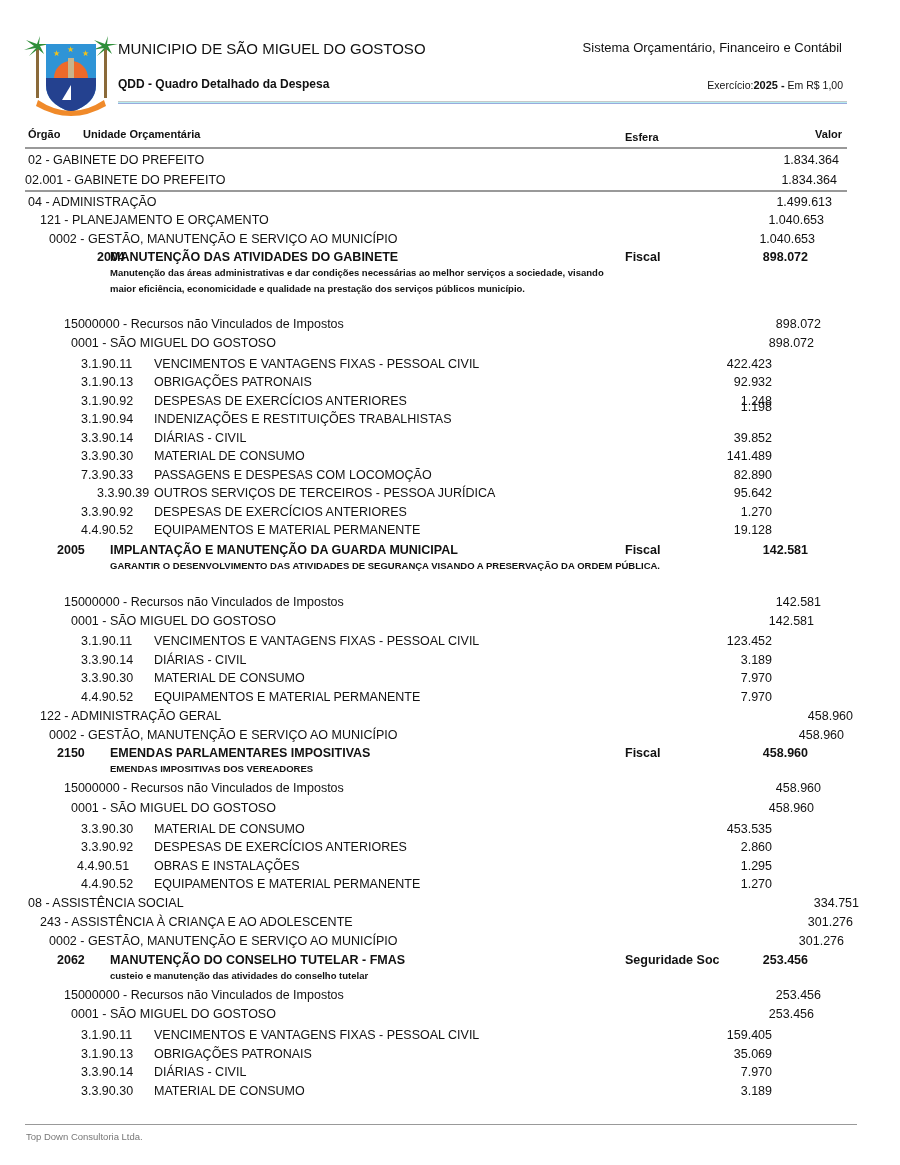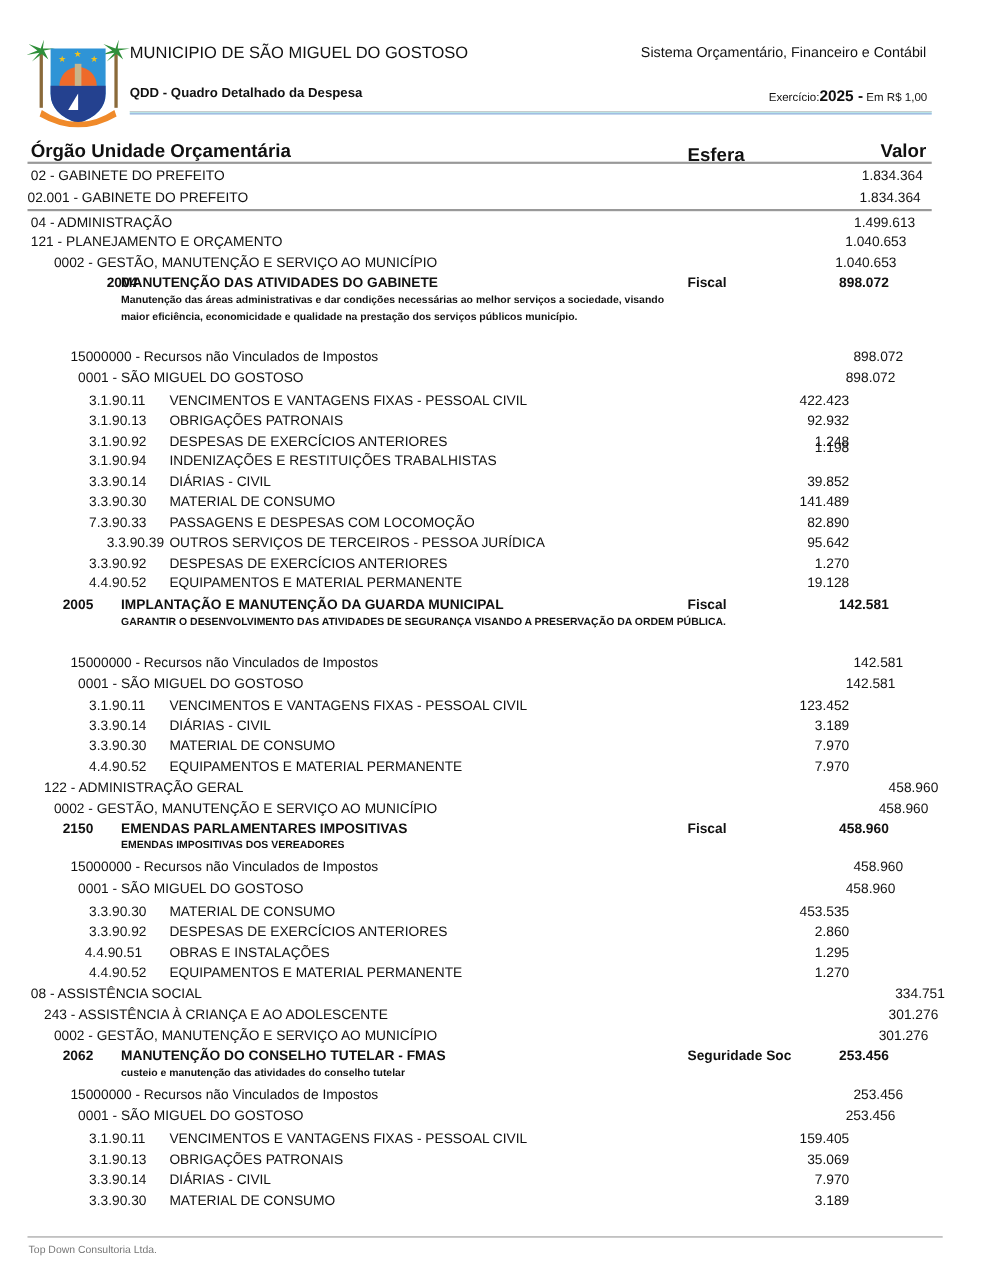--- a/index.html
+++ b/index.html
@@ -3,26 +3,26 @@
 <meta charset="utf-8">
 <style>
   html, body { margin: 0; padding: 0; background: #ffffff; }
   body { width: 900px; height: 1165px; position: relative; overflow: hidden;
          font-family: "Liberation Sans", sans-serif; color: #111; }
   .abs { position: absolute; white-space: nowrap; }
   .hdr-title { left: 118px; top: 40px; font-size: 15px; color: #111; }
   .hdr-sub { left: 118px; top: 77px; font-size: 12px; font-weight: bold; }
   .hdr-sys { right: 58px; top: 40px; font-size: 13px; }
   .hdr-ex { right: 57px; top: 79px; font-size: 10.5px; }
-  .hdr-ex b { font-size: 14px; }
+  .hdr-ex b { font-size: 11px; }
   .hdr-line { left: 118px; top: 101px; width: 729px; height: 3px;
               background: #b6ecef; border-bottom: 1px solid #9ad; box-sizing: border-box;
               border-top: 1px solid #c8c8c8; }
   .logo { left: 24px; top: 30px; width: 94px; height: 86px; }
-  .col-h { top: 128px; font-size: 17px; font-weight: bold; }
+  .col-h { top: 128px; font-size: 11px; font-weight: bold; }
   .rule { left: 25px; width: 822px; height: 2px; background: #999; }
   .row { font-size: 12.5px; }
   .bold { font-weight: bold; font-size: 12.5px; }
   .desc { font-size: 9.5px; font-weight: bold; line-height: 16px; width: 520px; white-space: normal; }
   .val { font-size: 12.5px; }
   .footer-line { left: 25px; top: 1124px; width: 832px; height: 1px; background: #999; }
   .footer { left: 26px; top: 1131px; font-size: 9.5px; color: #777; }
 </style>
 </head>
 <body>
@@ -66,21 +66,21 @@
 <div class="abs rule" style="top:147px;"></div>
 <div class="abs rule" style="top:190px;"></div>
 
 <div id="rows">
     <div class="abs row" style="left: 28px; top: 153px;">02 - GABINETE DO PREFEITO</div>
     <div class="abs val" style="right: 61px; top: 153px;">1.834.364</div>
     <div class="abs row" style="left: 25px; top: 173px;">02.001 - GABINETE DO PREFEITO</div>
     <div class="abs val" style="right: 63px; top: 173px;">1.834.364</div>
     <div class="abs row" style="left: 28px; top: 195px;">04 - ADMINISTRAÇÃO</div>
     <div class="abs val" style="right: 68px; top: 195px;">1.499.613</div>
-    <div class="abs row" style="left: 28px; top: 213px;">121 - PLANEJAMENTO E ORÇAMENTO</div>
+    <div class="abs row" style="left: 40px; top: 213px;">121 - PLANEJAMENTO E ORÇAMENTO</div>
     <div class="abs val" style="right: 76px; top: 213px;">1.040.653</div>
     <div class="abs row" style="left: 49px; top: 232px;">0002 - GESTÃO, MANUTENÇÃO E SERVIÇO AO MUNICÍPIO</div>
     <div class="abs val" style="right: 85px; top: 232px;">1.040.653</div>
     <div class="abs bold" style="left: 57px; top: 250px; margin-left: 40px;">2004</div>
     <div class="abs bold" style="left: 110px; top: 250px;">MANUTENÇÃO DAS ATIVIDADES DO GABINETE</div>
     <div class="abs bold" style="left: 625px; top: 250px; width: 95px; overflow: hidden;">Fiscal</div>
     <div class="abs bold val" style="right: 92px; top: 250px;">898.072</div>
     <div class="abs desc" style="left: 110px; top: 265px; width: 500px;">Manutenção das áreas administrativas e dar condições necessárias ao melhor serviços a sociedade, visando maior eficiência, economicidade e qualidade na prestação dos serviços públicos município.</div>
     <div class="abs row" style="left: 64px; top: 317px;">15000000 - Recursos não Vinculados de Impostos</div>
     <div class="abs val" style="right: 79px; top: 317px;">898.072</div>

